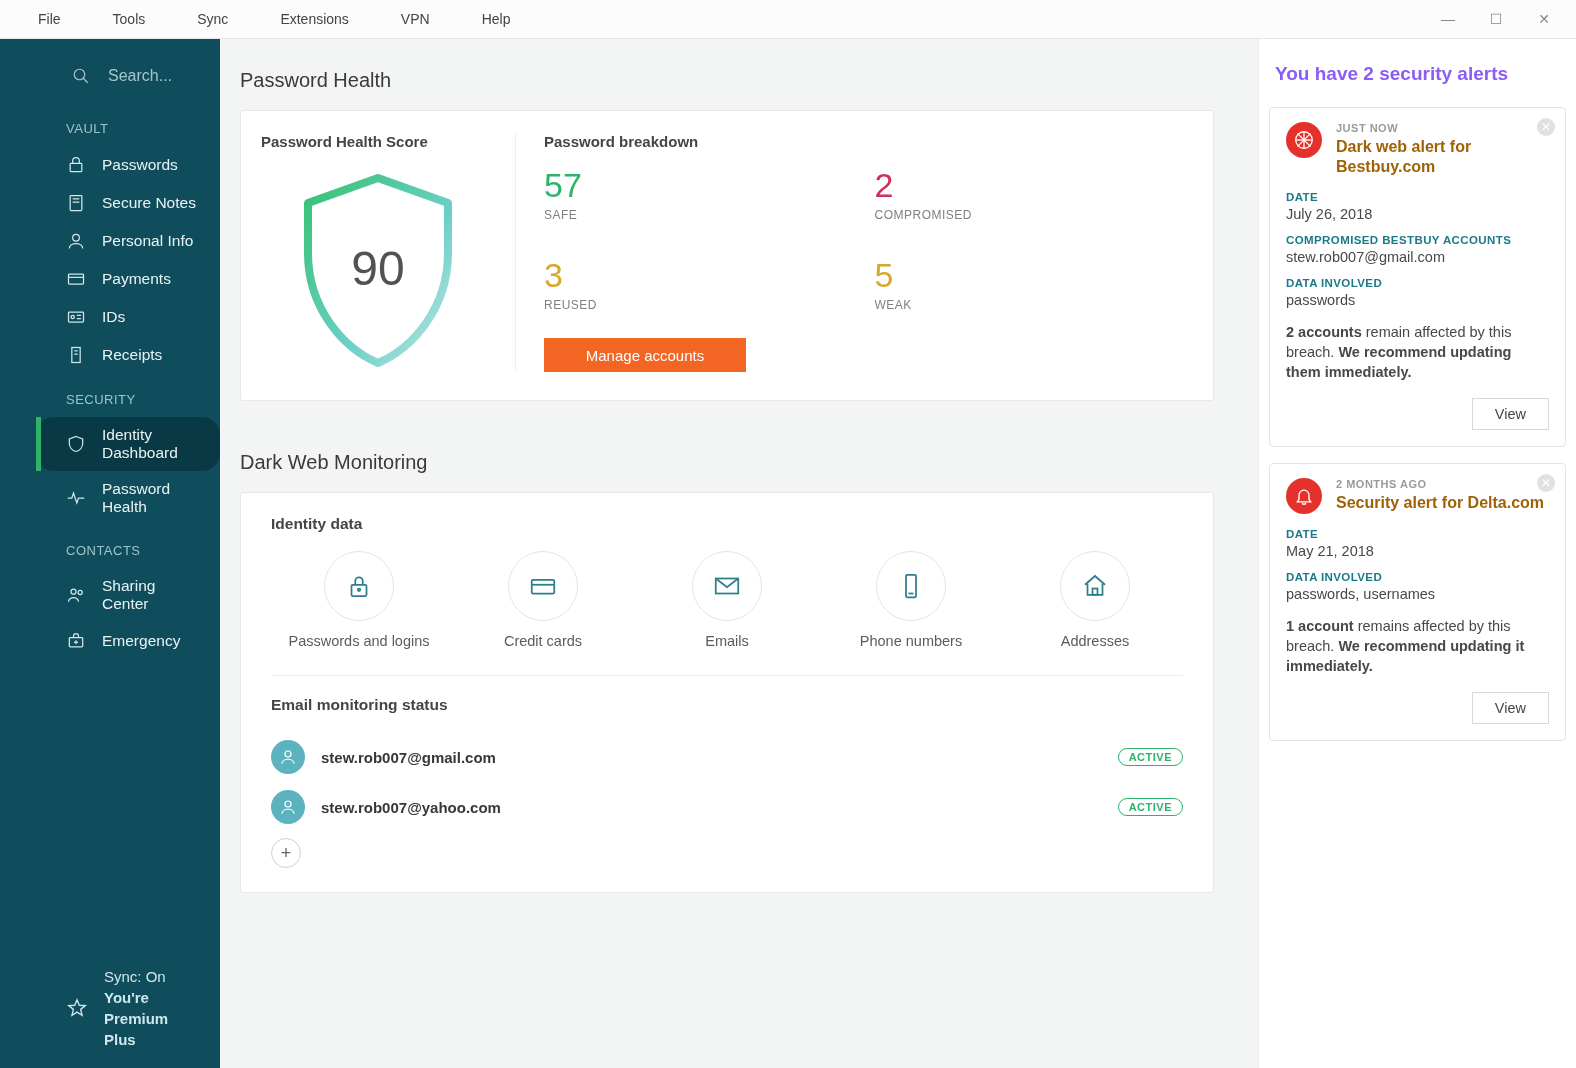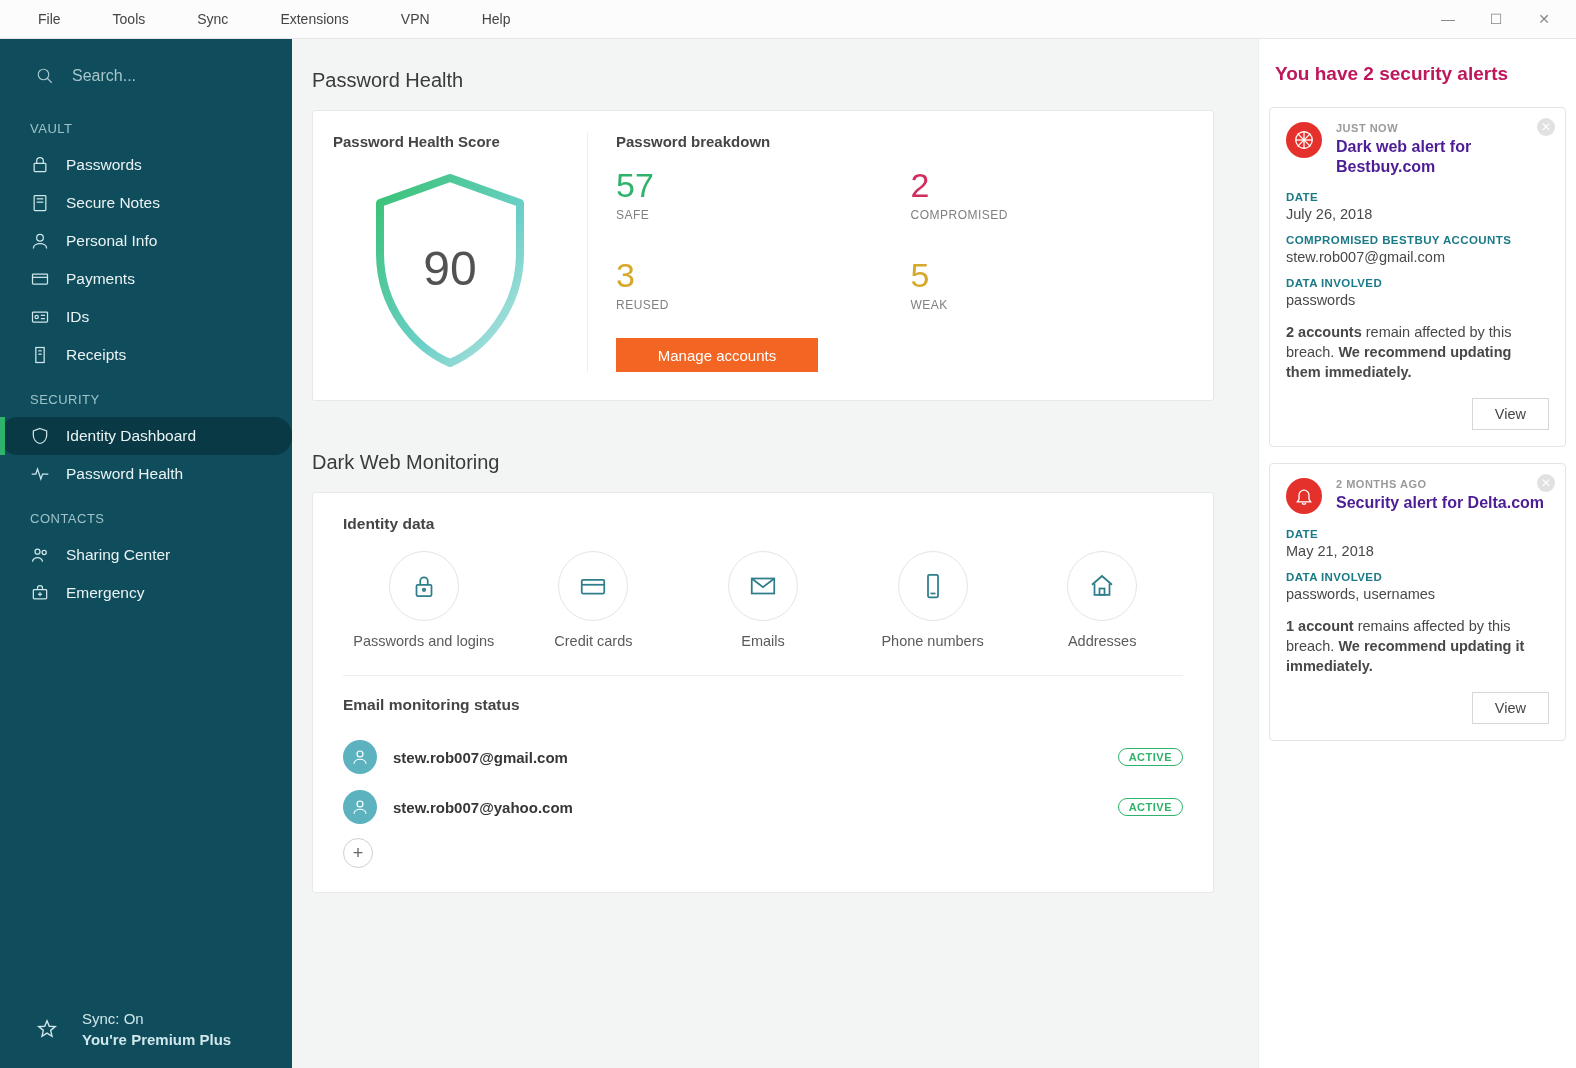--- a/index.html
+++ b/index.html
@@ -8,38 +8,38 @@
 
 .menubar { height: 39px; border-bottom: 1px solid #e6e6e6; display: flex; align-items: center; font-size: 14px; color: #444; background: #fcfcfc; }
 .menubar .menu-items { display: flex; gap: 16px; padding-left: 20px; justify-content: space-between; }
 .menubar .menu-item { padding: 10px 18px; cursor: default; }
 .menubar .spacer { flex: 1; }
 .menubar .win { display: flex; gap: 20px; padding-right: 18px; color: #8a8a8a; font-size: 14px; }
 .menubar .win span { width: 28px; text-align: center; cursor: default; }
 
 
 .app { display: flex; height: calc(1068px - 39px); }
-.sidebar { width: 292px; background: #0f4c5c; color: #cfe6ea; display: flex; flex-direction: column; }
+.sidebar { width: 220px; background: #0f4c5c; color: #cfe6ea; display: flex; flex-direction: column; padding-left: 36px; }
 .main { flex: 1; background: #f3f4f4; overflow-y: auto; position: relative; }
 .rail { width: 8px; background: #f3f4f4; }
 .alerts { width: 318px; border-left: 1px solid #eee; background: #fff; padding: 18px 10px 10px 10px; overflow-y: auto; }
 
 
 .search-row { display: flex; align-items: center; padding: 28px 20px 18px 36px; }
 .search-row input { background: transparent; border: none; color: #a7c6cb; font-size: 16px; outline: none; width: 100%; }
 .search-row input::placeholder { color: #a7c6cb; }
 .search-row svg { margin-right: 18px; flex-shrink: 0; }
 
 .side-section-label { padding: 18px 20px 10px 30px; font-size: 13px; letter-spacing: .5px; color: #9fc3c9; }
 .side-item { display: flex; align-items: center; gap: 16px; padding: 9px 20px 9px 30px; font-size: 15.5px; cursor: default; color: #eaf3f4; position: relative; }
 .side-item.active { background: #0a3946; border-radius: 18px; }
 .side-item.active::before { content:""; position:absolute; left:0; top:0; bottom:0; width:5px; background:#2fb36a; }
 .side-item svg { width: 20px; height: 20px; stroke: #cfe6ea; fill: none; flex-shrink: 0; }
 
-.side-footer { margin-top: auto; padding: 14px 20px 18px 30px; display: flex; align-items: center; gap: 24px; font-size: 15px; line-height: 1.4; margin-left: 6px; }
+.side-footer { margin-top: auto; padding: 14px 20px 18px 30px; display: flex; align-items: center; gap: 16px; font-size: 15px; line-height: 1.4; }
 .side-footer svg { width: 22px; height: 22px; stroke: #cfe6ea; fill: none; flex-shrink: 0; }
 
 
 .section-title { font-size: 20px; color: #3a3a3a; padding: 30px 0 18px 20px; font-weight: 500; }
 .card { background: #fff; border: 1px solid #e8e8e8; border-radius: 3px; margin: 0 36px 20px 20px; }
 
 
 .ph-card { display: flex; padding: 22px 0 28px 0; }
 .ph-left { flex: 0 0 275px; border-right: 1px solid #eee; padding: 0 20px; text-align: center; }
 .ph-right { flex: 1; padding: 0 28px; }
@@ -64,28 +64,28 @@
 .mon-circle svg { stroke: #2e7d8a; fill: none; }
 hr.dw-hr { border: none; border-top: 1px solid #eee; margin: 4px 0 20px 0; }
 .email-row { display: flex; align-items: center; gap: 16px; padding: 8px 0; }
 .email-avatar { width: 34px; height: 34px; border-radius: 50%; background: #5cb3bf; display: flex; align-items: center; justify-content: center; }
 .email-avatar svg { stroke: #fff; fill: none; }
 .email-addr { flex: 1; font-size: 15px; color: #373737; font-weight: 600; }
 .badge-active { border: 1.5px solid #2fb36a; color: #2fb36a; font-size: 11px; font-weight: 700; letter-spacing: .5px; padding: 2px 10px; border-radius: 10px; }
 .add-circle { width: 30px; height: 30px; border: 1px solid #d0d0d0; border-radius: 50%; display:flex; align-items:center; justify-content:center; font-size:18px; color:#666; margin-top:6px; cursor:default; }
 
 
-.alerts-title { font-size: 19px; font-weight: 600; color: #be185d; padding: 6px 6px 22px 6px; }
+.alerts-title { font-size: 19px; font-weight: 600; color: #8b5cf6; padding: 6px 6px 22px 6px; }
 .alert-card { border: 1px solid #e4e4e4; border-radius: 4px; padding: 14px 16px 16px 16px; margin-bottom: 16px; position: relative; }
 .alert-head { display: flex; align-items: flex-start; gap: 14px; margin-bottom: 14px; }
 .alert-dot { width: 36px; height: 36px; border-radius: 50%; background: #e5312b; display: flex; align-items: center; justify-content: center; flex-shrink: 0; }
 .alert-dot svg { stroke: #fff; fill: none; }
 .alert-head-txt { flex: 1; }
 .alert-when { font-size: 11px; letter-spacing: .5px; font-weight: 700; color: #9a9a9a; }
-.alert-title { font-size: 16px; font-weight: 700; color: #4c1d95; margin-top: 3px; line-height: 1.25; }
+.alert-title { font-size: 16px; font-weight: 700; color: #a16207; margin-top: 3px; line-height: 1.25; }
 .alert-close { position: absolute; right: 10px; top: 10px; width: 18px; height: 18px; border-radius: 50%; background: #e1e1e1; color: #fff; font-size: 12px; display:flex; align-items:center; justify-content:center; cursor:default; }
 .alert-label { font-size: 11.5px; font-weight: 700; letter-spacing: .4px; color: #1a7a87; margin-top: 12px; }
 .alert-val { font-size: 14.5px; color: #484848; margin-top: 3px; }
 .alert-desc { font-size: 14.5px; color: #484848; margin-top: 14px; line-height: 1.38; }
 .alert-desc b { font-weight: 700; }
 .view-btn { float: right; margin-top: 16px; border: 1px solid #d7d7d7; background: #fff; padding: 7px 22px; font-size: 14.5px; color: #454545; cursor: default; }
 .alert-card::after { content:""; display:block; clear:both; }
 
 
 .main::-webkit-scrollbar { width: 10px; }

